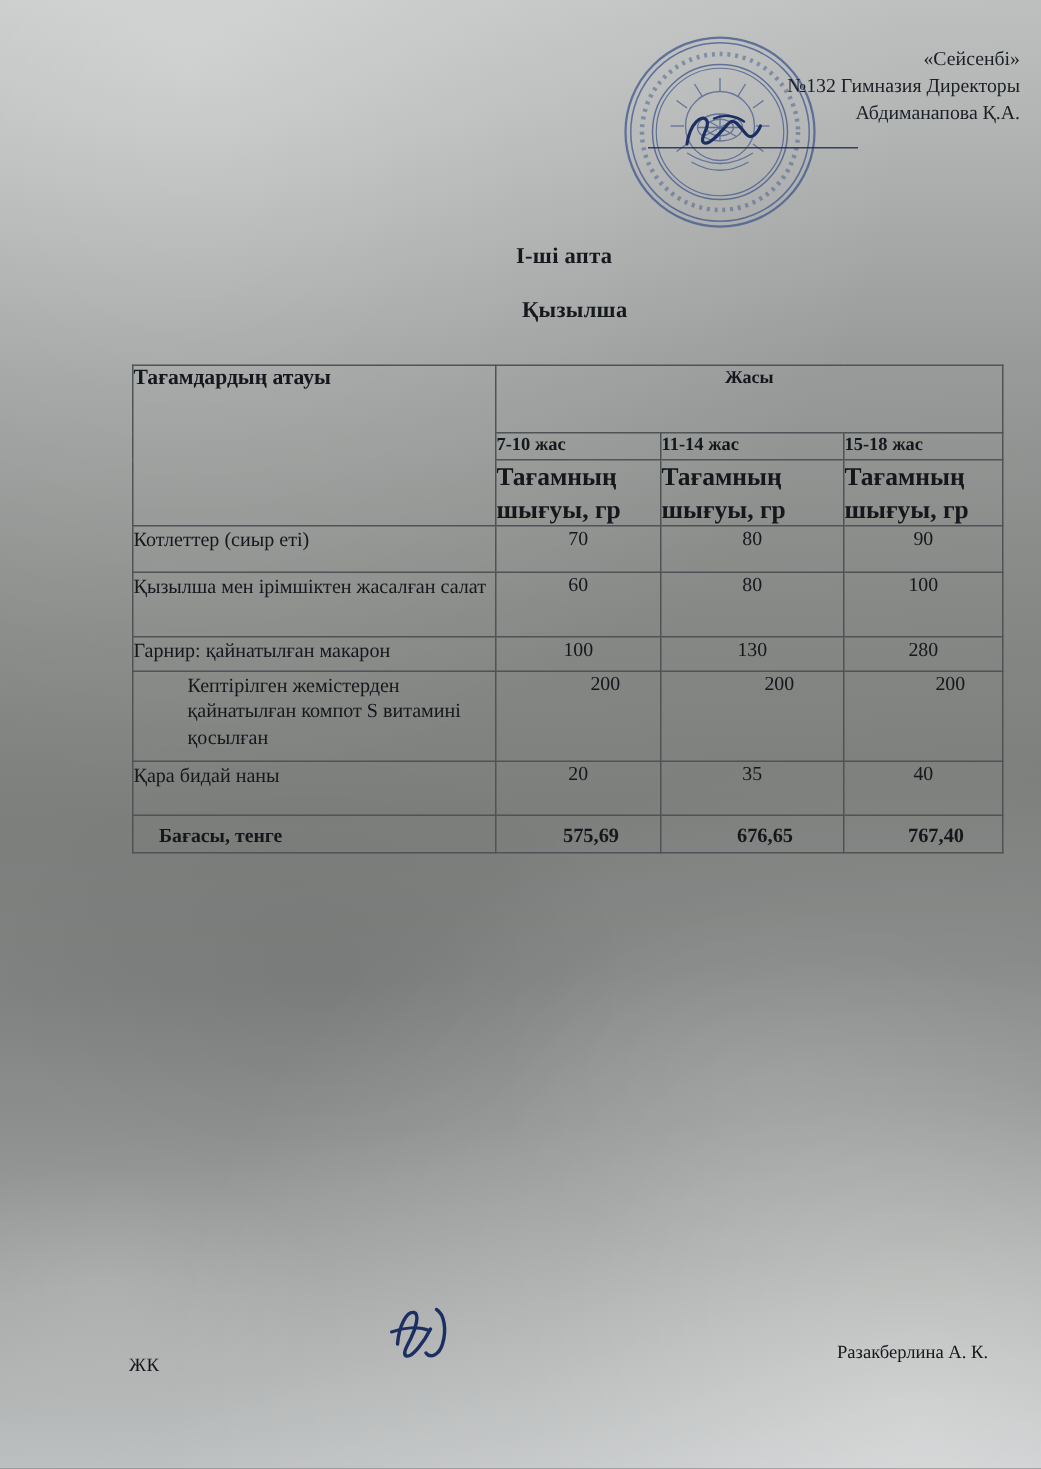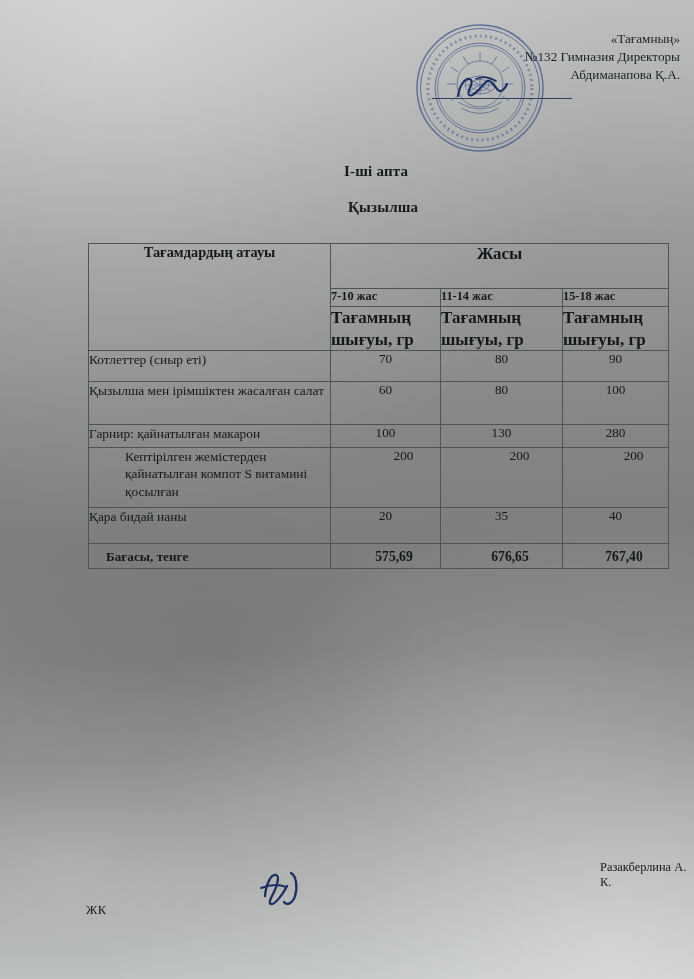--- a/index.html
+++ b/index.html
@@ -114,30 +114,30 @@
     background: transparent;
   }
   .c-name { width: 242px; }
   .c-a    { width: 110px; }
   .c-b    { width: 122px; }
   .c-c    { width: 106px; }
 
   th.age-group {
     text-align: center;
     font-weight: bold;
-    font-size: 17px;
+    font-size: 12px;
     height: 44px;
     vertical-align: middle;
     padding-bottom: 12px;
     margin-left: 11px;
   }
   th.name-head {
     font-weight: bold;
     font-size: 14.4px;
-    text-align: center;
+    text-align: left;
     padding: 0 0 0 9px;
     vertical-align: middle;
   }
   td.age-label, th.age-label {
     font-weight: bold;
     font-size: 12.3px;
     text-align: left;
     padding: 2px 0 2px 7px;
     height: 17px;
     vertical-align: middle;
@@ -180,23 +180,22 @@
   .foot-left {
     position: absolute;
     left: 86px;
     top: 903px;
     font-size: 12.6px;
     letter-spacing: .4px;
   }
   .foot-right {
     position: absolute;
     left: 558px;
-    top: 860px;
+    top: 894px;
     font-size: 12.4px;
-    margin-left: 42px;
   }
   .foot-sig {
     position: absolute;
     left: 255px;
     top: 866px;
     width: 62px;
     height: 44px;
   }
 </style>
 </head>
@@ -245,21 +244,21 @@
   <div class="sig-line"></div>
 
   <div class="stamp-sig">
     <svg viewBox="0 0 60 34" width="60" height="34" aria-hidden="true">
       <path d="M6 26 C8 12, 16 6, 19 10 C22 14, 14 22, 17 25 C21 28, 30 16, 34 12 C38 8, 42 16, 46 20 C49 23, 53 19, 55 14" fill="none" stroke="#1b2f63" stroke-width="2.1" stroke-linecap="round"></path>
       <path d="M24 9 C30 6, 38 7, 44 11" fill="none" stroke="#1b2f63" stroke-width="1.6" stroke-linecap="round"></path>
     </svg>
   </div>
 
   <div class="approval">
-    <span class="ln">«Тағамның»</span>
+    <span class="ln">«Сейсенбі»</span>
     <span class="ln">№132 Гимназия Директоры</span>
     <span class="ln">Абдиманапова Қ.А.</span>
   </div>
 
   <div class="doc-title">I-ші апта</div>
   <div class="doc-sub">Қызылша</div>
 
   <div class="tbl-wrap">
     <table class="menu">
       <colgroup>

